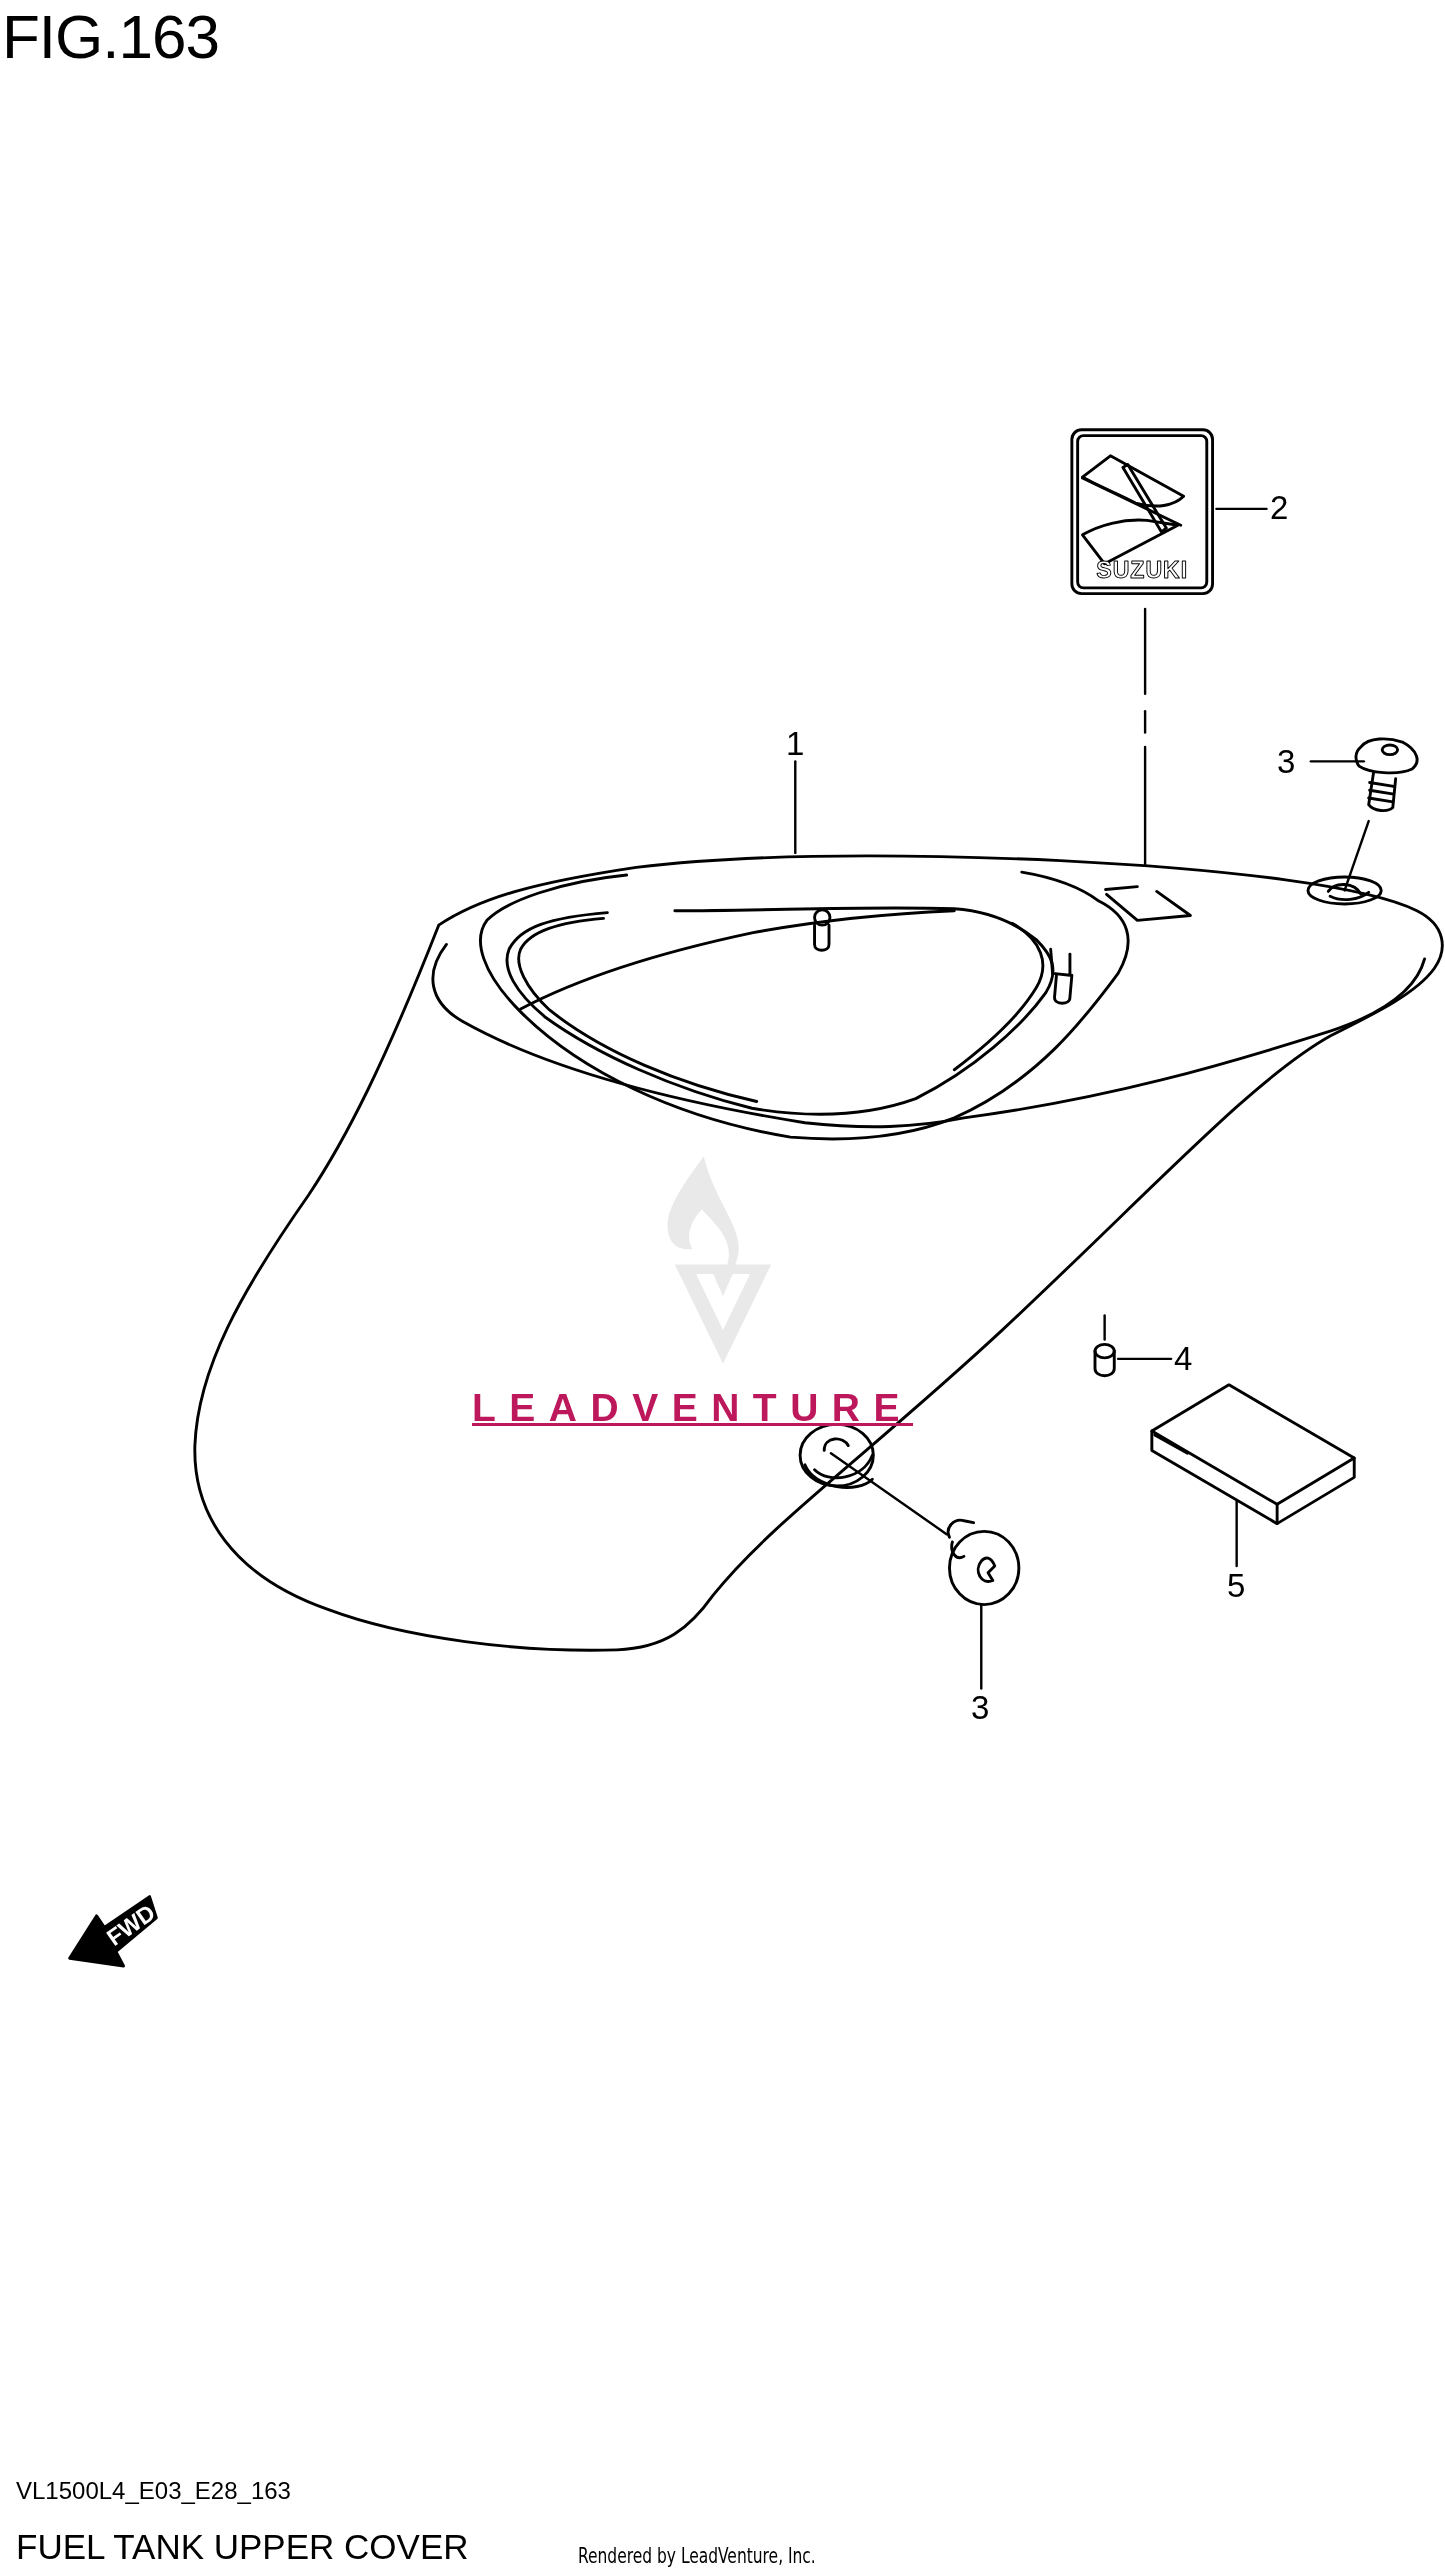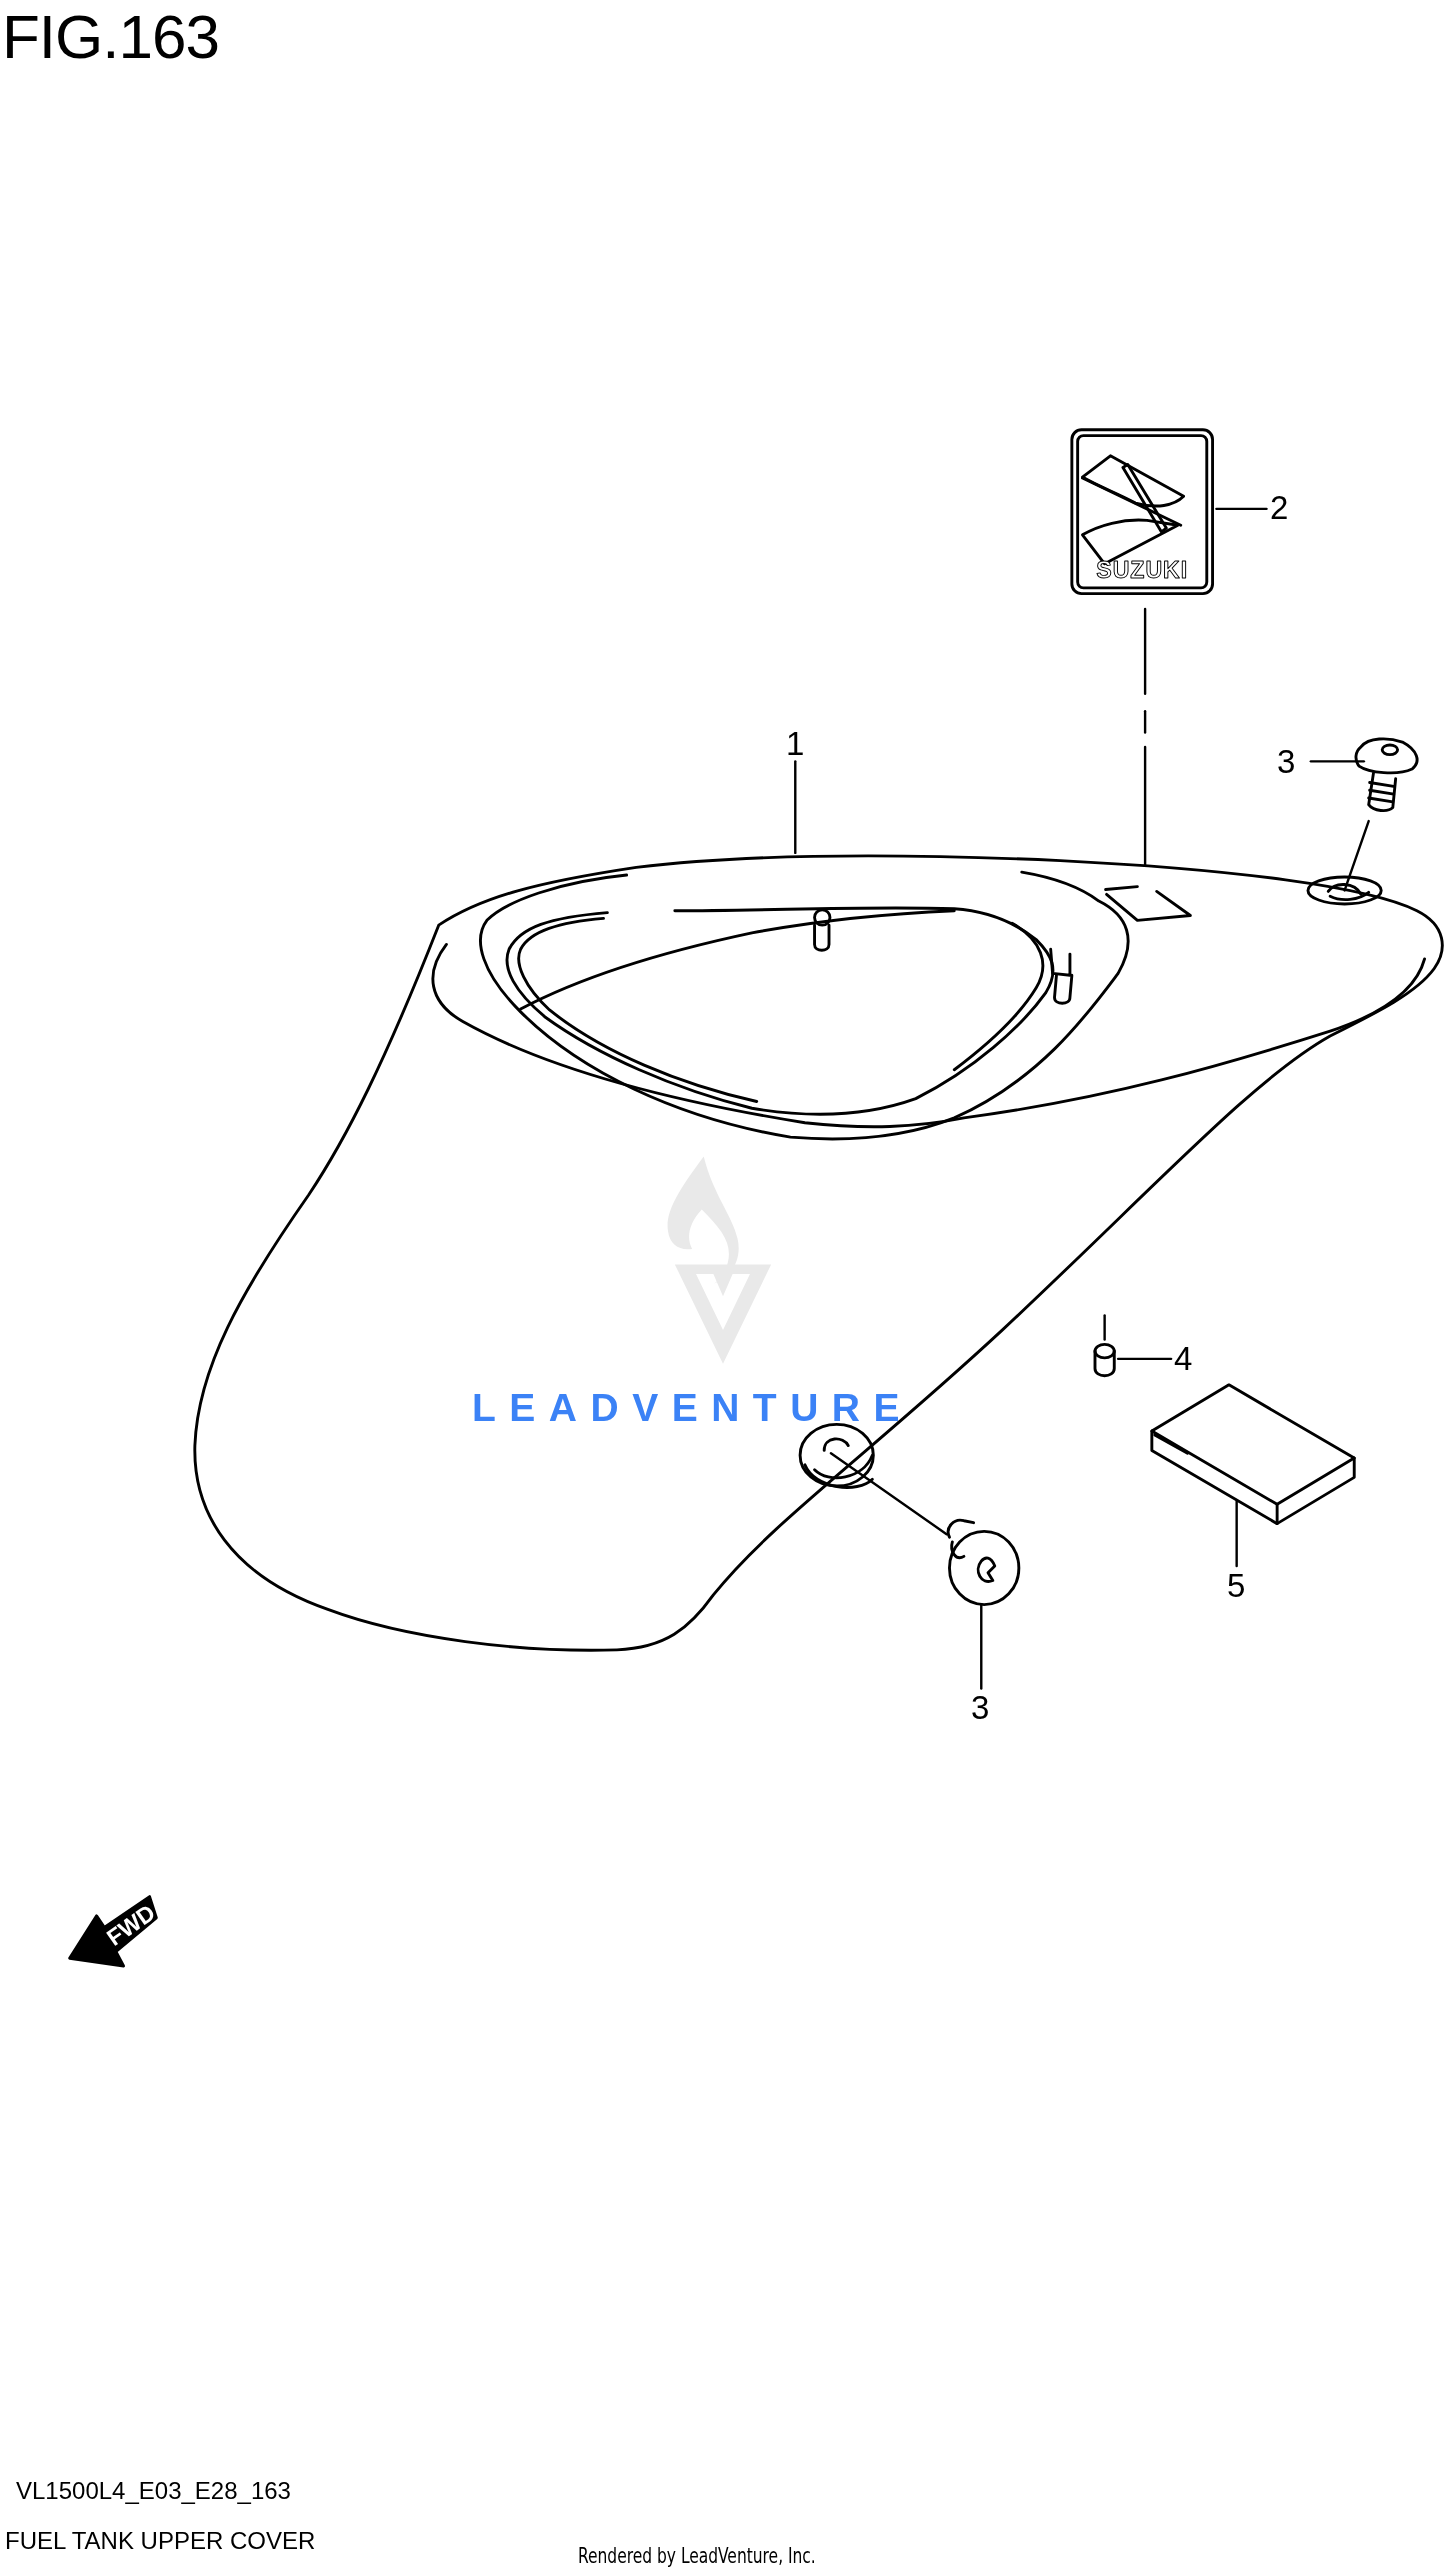--- a/index.html
+++ b/index.html
@@ -1,23 +1,23 @@
 <!DOCTYPE html>
 <html><head>
   <meta charset="utf-8">
   <style>
     html, body { margin: 0; padding: 0; background: #ffffff; }
     body { width: 1446px; height: 2576px; position: relative; overflow: hidden; font-family: "Liberation Sans", sans-serif; color: #000; }
     .fig-title { position: absolute; left: 1.9px; top: 5.8px; font-family: "Liberation Sans", sans-serif; font-weight: normal; font-size: 62px; letter-spacing: -1px; line-height: 1; }
     svg.diagram { position: absolute; left: 0; top: 0; width: 1446px; height: 2576px; }
     .callout { position: absolute; font-family: "Liberation Sans", sans-serif; font-size: 33px; line-height: 1; }
     .footer-code { position: absolute; left: 16px; top: 2479px; font-size: 24px; line-height: 1; }
-    .footer-title { position: absolute; left: 5px; top: 2529px; font-size: 24px; line-height: 1; }
+    .footer-title { position: absolute; left: 16px; top: 2529px; font-size: 35px; line-height: 1; }
     .credit { position: absolute; left: 578px; top: 2546px; font-family: "DejaVu Sans Condensed", "DejaVu Sans", sans-serif; font-size: 21px; transform: scaleX(0.82); transform-origin: left top; line-height: 1; }
-    .watermark-text { position: absolute; left: 472px; top: 1388px; font-size: 39px; letter-spacing: 13.5px; color: #3b82f6; font-weight: bold; line-height: 1; }
+    .watermark-text { position: absolute; left: 472px; top: 1388px; font-size: 39px; letter-spacing: 13.5px; color: #be185d; font-weight: bold; line-height: 1; text-decoration: underline; }
     .fwd-label { font-family: "Liberation Sans", sans-serif; font-weight: bold; }
   </style>
 </head>
 <body>
 
 <div class="fig-title">FIG.163</div>
 
 <svg class="diagram" viewBox="0 0 1500 2673" xmlns="http://www.w3.org/2000/svg" fill="none" stroke="#000" stroke-width="3" stroke-linecap="round" stroke-linejoin="round">
 
   <g fill="#e9e9e9" stroke="none">

